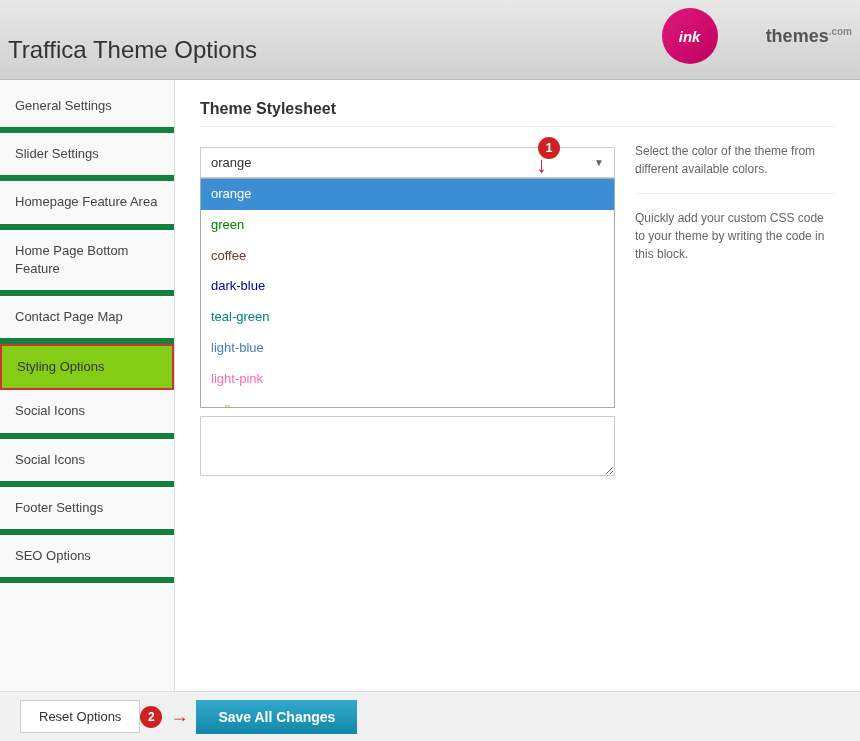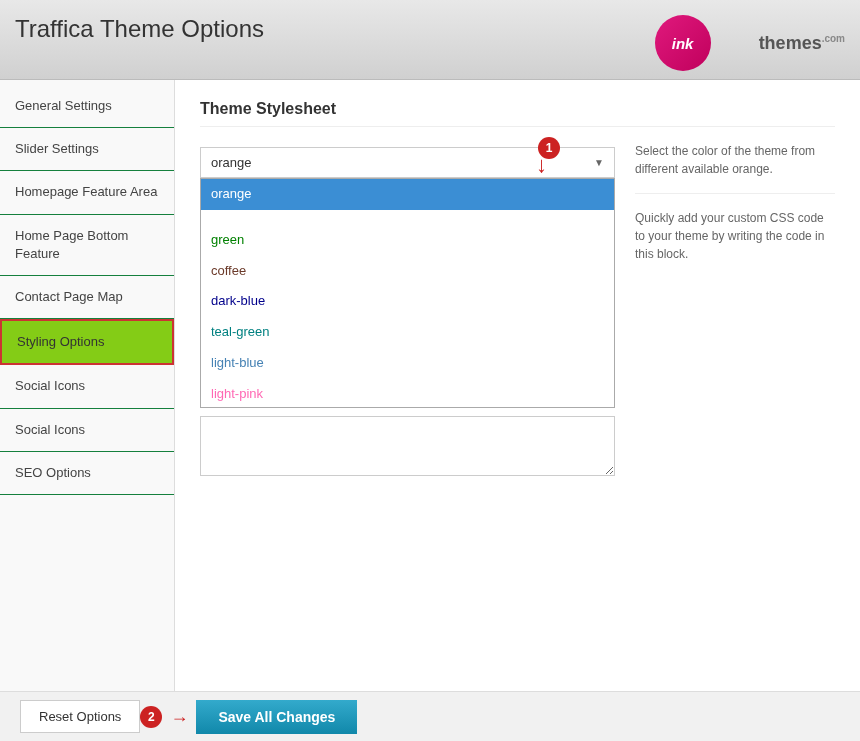--- a/index.html
+++ b/index.html
@@ -2,23 +2,23 @@
 <html><head>
   <meta charset="utf-8">
   <style>
     * { box-sizing: border-box; margin: 0; padding: 0; }
     body { font-family: Arial, sans-serif; font-size: 13px; background: #f1f1f1; color: #333; width: 860px; height: 741px; overflow: hidden; }
 
     
     #header {
       background: linear-gradient(to bottom, #e8e8e8, #d0d0d0);
       border-bottom: 1px solid #bbb;
-      padding: 15px 15px;
-      display: flex;
-      align-items: flex-start;
+      padding: 15px 8px;
+      display: flex;
+      align-items: flex-end;
       justify-content: space-between;
       height: 80px;
     }
     #header h1 {
       font-size: 24px;
       font-weight: normal;
       color: #333;
     }
     .logo-container {
       display: flex;
@@ -60,21 +60,21 @@
     
     #sidebar {
       width: 175px;
       background: #f9f9f9;
       border-right: 1px solid #ddd;
       padding-top: 5px;
       flex-shrink: 0;
     }
     .sidebar-item {
       padding: 12px 15px;
-      border-bottom: 1px solid #15803d;
+      border-bottom: 6px solid #15803d;
       cursor: pointer;
       color: #444;
       font-size: 13px;
       line-height: 1.4;
     }
     .sidebar-item.active {
       border: 2px solid #cc3333;
       background: #84cc16;
       font-weight: normal;
       color: #333;
@@ -150,21 +150,21 @@
     .dropdown-item {
       padding: 5px 10px;
       cursor: pointer;
       font-size: 13px;
       line-height: 1.6;
     }
     .dropdown-item.selected {
       background: #3b8ed4;
       color: white;
     }
-    .dropdown-item.color-green { color: green; margin-top: 15px; }
+    .dropdown-item.color-green { color: green; }
     .dropdown-item.color-coffee { color: #6b3a2a; }
     .dropdown-item.color-dark-blue { color: darkblue; }
     .dropdown-item.color-teal { color: teal; }
     .dropdown-item.color-light-blue { color: steelblue; }
     .dropdown-item.color-light-pink { color: hotpink; }
     .dropdown-item.color-yellow { color: goldenrod; }
 
     
     .css-textarea {
       width: 100%;
@@ -297,20 +297,23 @@
     <div class="sidebar-item active">
       <span>Styling Options</span>
     </div>
     <div class="sidebar-item">
       <span>Social Icons</span>
     </div>
     <div class="sidebar-item">
       <span>Social Icons</span>
     </div>
     <div class="sidebar-item">
+      <span>Footer Settings</span>
+    </div>
+    <div class="sidebar-item">
       <span>SEO Options</span>
     </div>
   </div>
 
   <div id="main">
 
     <div class="field-section">
       <div class="section-title">Theme Stylesheet</div>
 
       <div class="field-row">
@@ -356,21 +359,21 @@
               </div>
 
             </div>
           </div>
 
           
           <textarea class="css-textarea" style="margin-top: 8px;"></textarea>
         </div>
 
         <div class="field-right">
-          <p>Select the color of the theme from different available orange.</p>
+          <p>Select the color of the theme from different available colors.</p>
           <hr class="divider">
           <p class="custom-css-label">Quickly add your custom CSS code to your theme by writing the code in this block.</p>
         </div>
       </div>
     </div>
 
   </div>
 </div>
 
 <div id="footer">

